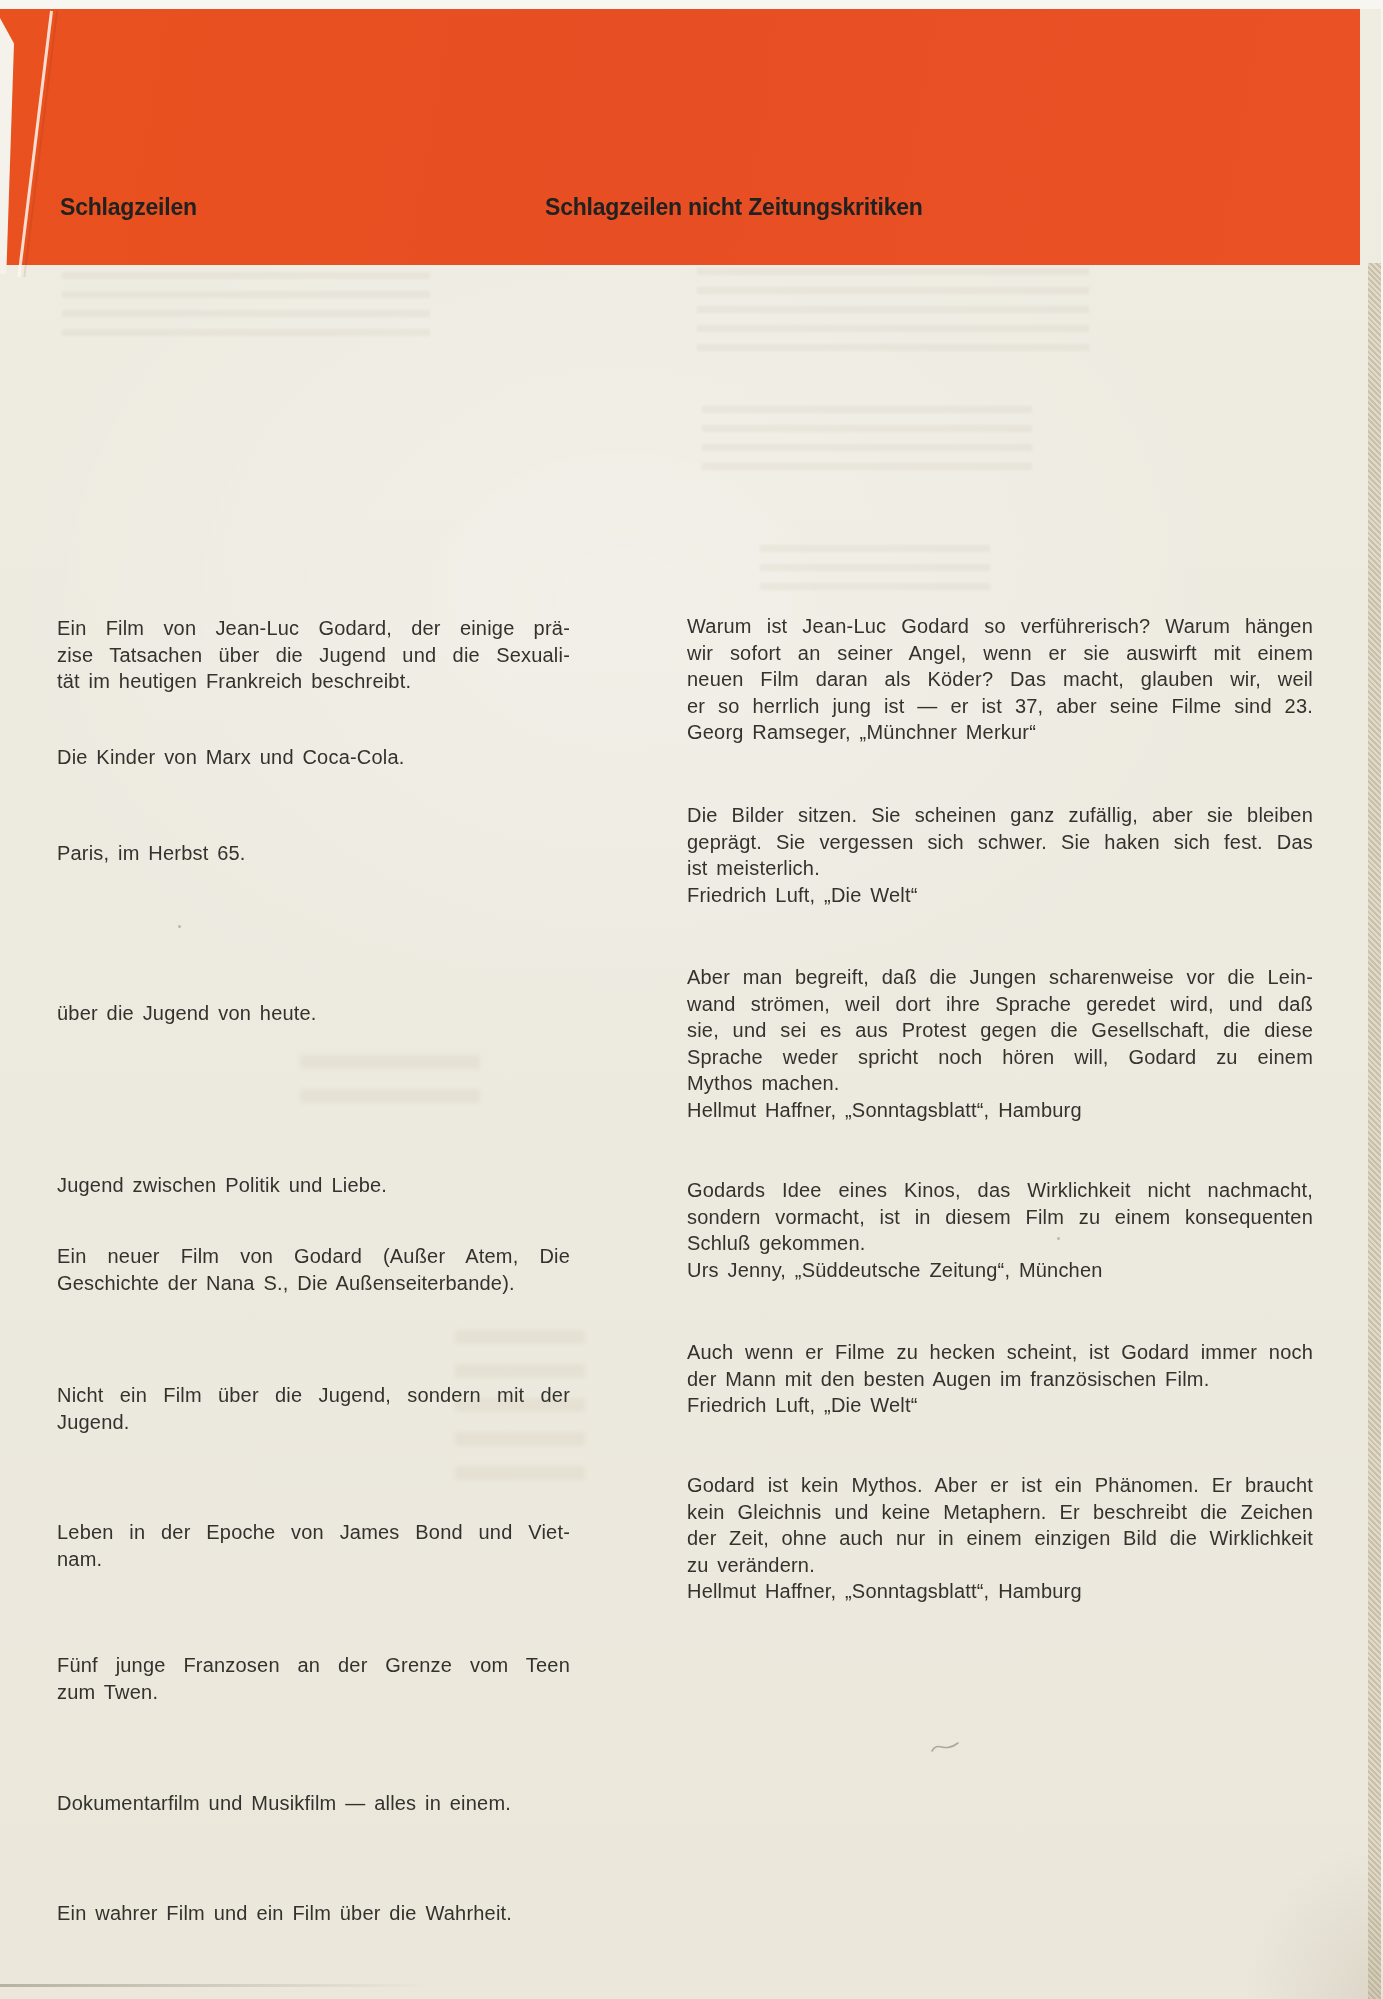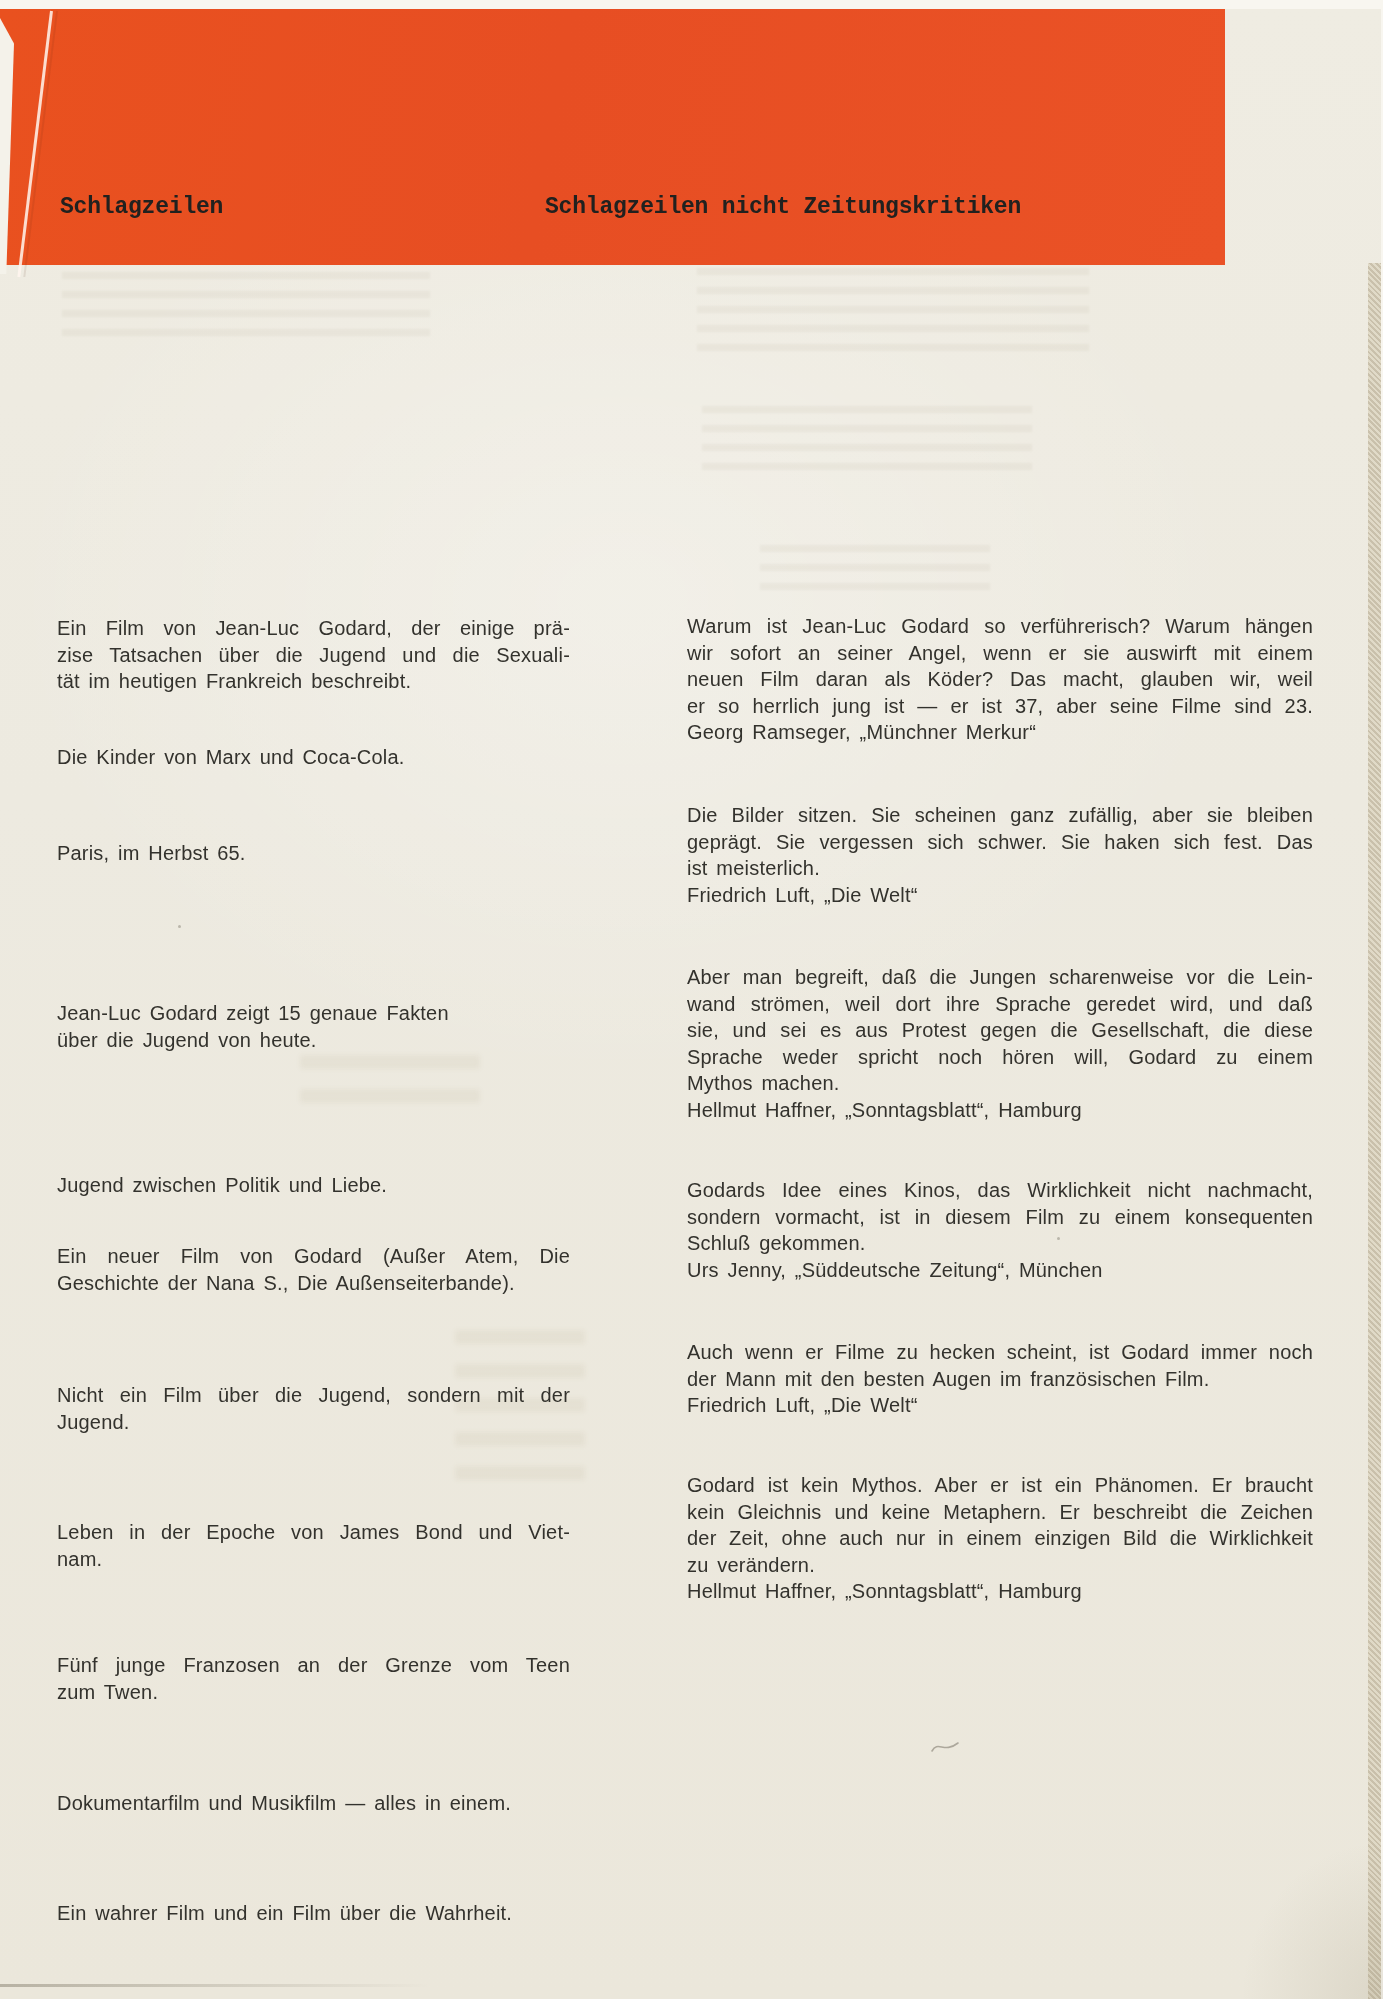--- a/index.html
+++ b/index.html
@@ -10,23 +10,22 @@
   
   .paper{
     position:absolute;left:0;top:0;width:1383px;height:1999px;
     background:
       radial-gradient(ellipse 900px 700px at 45% 30%, rgba(255,255,255,.25), rgba(255,255,255,0) 70%),
       linear-gradient(180deg,#efece2 0%,#edeae0 40%,#ebe7db 100%);
   }
   .scan-top{position:absolute;left:0;top:0;width:1383px;height:9px;background:#f8f6f0;}
   
   .band{
-    position:absolute;left:0;top:9px;width:1225px;height:256px;
+    position:absolute;left:0;top:9px;width:1360px;height:256px;
     background:linear-gradient(100deg,#e9511f 0%,#e74e23 45%,#ea5226 100%);
-    font-family:Liberation Mono, monospace;
   }
   .band-title{
     position:absolute;top:183px;
     font-size:23px;font-weight:bold;letter-spacing:-0.2px;line-height:30px;
     color:#21211f;
   }
   .band-title.left{left:60px;}
   .band-title.right{left:545px;}
   
   .torn-edge{
@@ -109,21 +108,20 @@
         <div class="line j">zise Tatsachen über die Jugend und die Sexuali-</div>
         <div class="line">tät im heutigen Frankreich beschreibt.</div>
       </div>
       <div class="block" style="top: 744px;">
         <div class="line">Die Kinder von Marx und Coca-Cola.</div>
       </div>
       <div class="block" style="top: 840px;">
         <div class="line">Paris, im Herbst 65.</div>
       </div>
       <div class="block" style="top: 1000px;">
-        <div class="line">Jean-Luc Godard zeigt 15 genaue Fakten</div>
         <div class="line">über die Jugend von heute.</div>
       </div>
       <div class="block" style="top: 1136px; margin-top: 36px;">
         <div class="line">Jugend zwischen Politik und Liebe.</div>
       </div>
       <div class="block" style="top: 1243px;">
         <div class="line j">Ein neuer Film von Godard (Außer Atem, Die</div>
         <div class="line">Geschichte der Nana S., Die Außenseiterbande).</div>
       </div>
       <div class="block" style="top: 1382px;">

